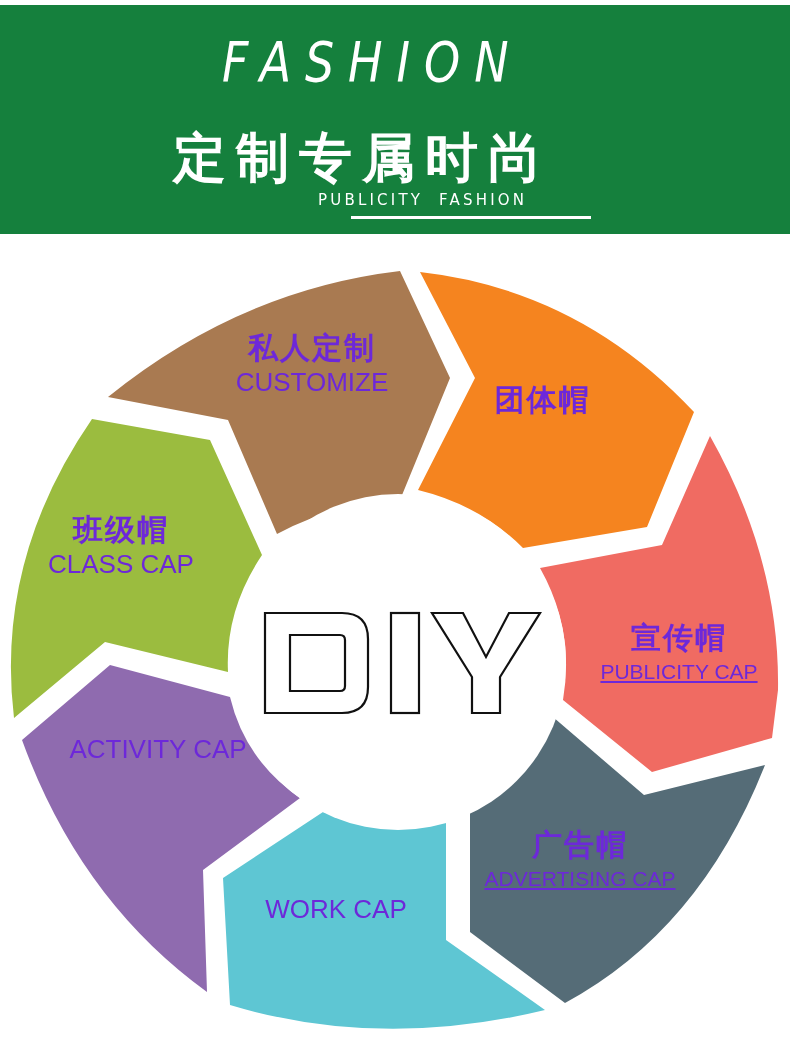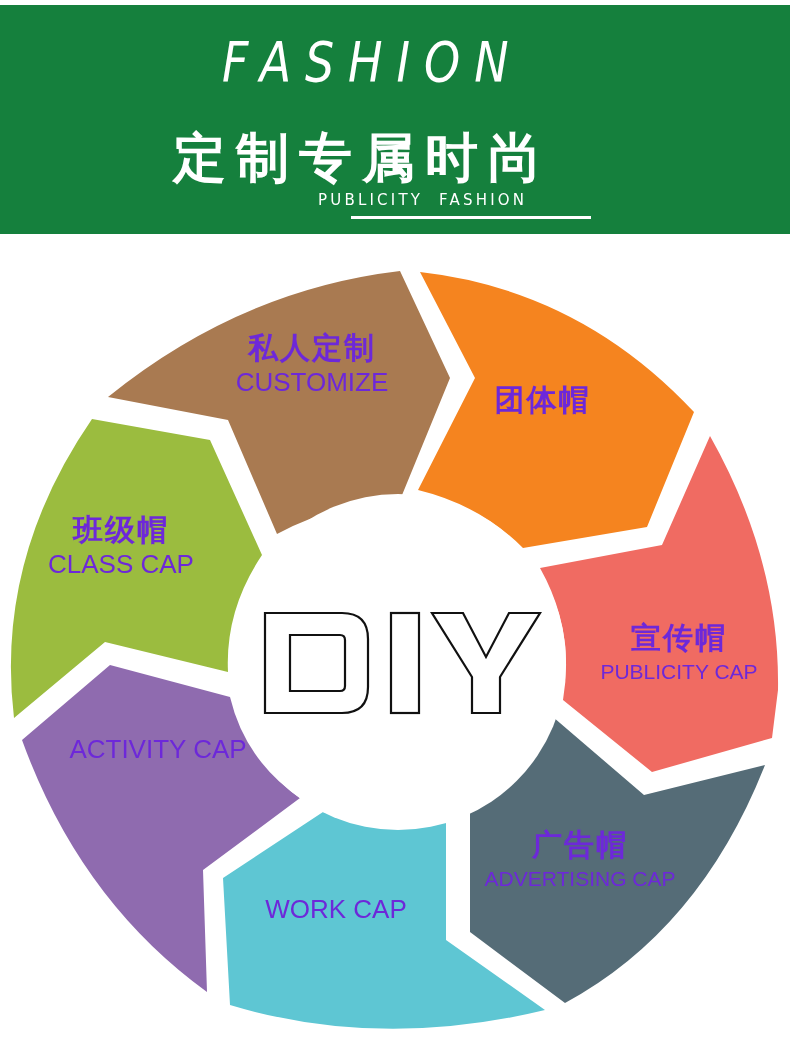--- a/index.html
+++ b/index.html
@@ -13,21 +13,21 @@
          font-family: "DejaVu Sans", sans-serif; font-weight: bold; font-size: 53px; color: #ffffff;
          letter-spacing: 10px; line-height: 70px; margin-top: 20px; }
   .subtitle { position: absolute; left: 318px; top: 185px; height: 20px;
          font-family: "DejaVu Sans", sans-serif; font-size: 15px; color: #ffffff; letter-spacing: 3.2px; line-height: 20px; white-space: pre; }
   .subtitle-underline { position: absolute; left: 351px; top: 211px; width: 240px; height: 3px; background: #ffffff; }
 
   .wheel { position: absolute; left: 0; top: 0; width: 790px; height: 1057px; }
   .seg-label { position: absolute; color: #6d28d9; text-align: center; white-space: nowrap; }
   .seg-label .cn { display: block; font-family: "DejaVu Sans", sans-serif; font-weight: bold; font-size: 30px; line-height: 36px; letter-spacing: 2px; }
   .seg-label .en { display: block; font-family: "Liberation Sans", sans-serif; font-size: 26px; line-height: 32px; }
-  .seg-label .en.small { font-size: 21px; }
+  .seg-label .en.small { font-size: 21px; text-decoration: underline; }
   .diy { position: absolute; left: 262px; top: 610px; width: 282px; height: 106px; }
 </style>
 </head>
 <body>
 
 <div class="header">
   <div class="fashion-title">FASHION</div>
   <div class="cn-title">定制专属时尚</div>
   <div class="subtitle">PUBLICITY  FASHION</div>
   <div class="subtitle-underline"></div>

